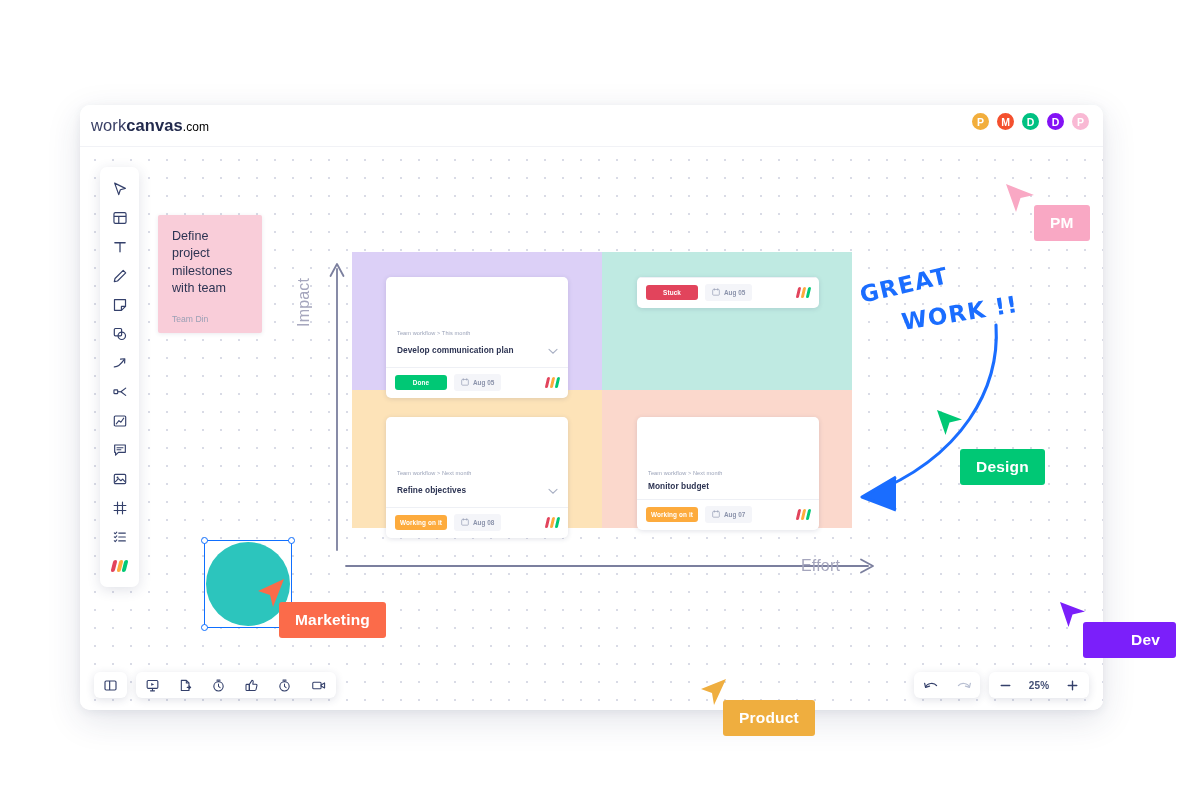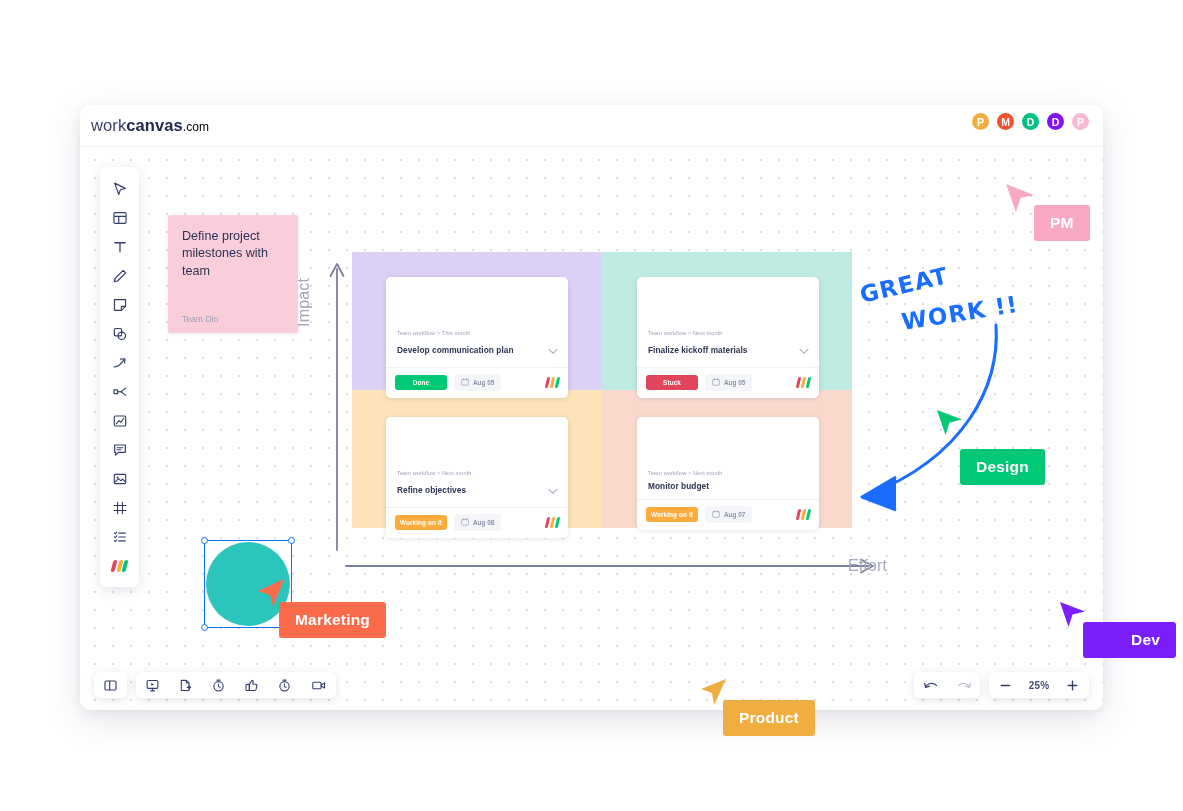--- a/index.html
+++ b/index.html
@@ -125,30 +125,30 @@
   .mlogo{ margin-left:auto; display:flex; gap:1.5px; }
   .mbar{ width:3.4px; height:11px; border-radius:2px; transform:skewX(-13deg); }
 
   
   .axis-v{ position:absolute; left:247px; top:108px; }
   .axis-h{ position:absolute; left:262px; top:409px; }
   .axis-label{
     position:absolute; color:#a5a6bd; font-size:16px; letter-spacing:.2px;
   }
   .label-impact{ left:215px; top:180px; transform:rotate(-90deg); transform-origin:left top; }
-  .label-effort{ left:721px; top:410px;margin-left:47px; }
+  .label-effort{ left:721px; top:410px; }
 
   
   .sticky{
     position:absolute; border-radius:2px; padding:13px 14px 0 14px;
     box-shadow:0 1px 4px rgba(40,50,90,.10);
   }
   .sticky-text{ font-size:12.6px; line-height:1.38; color:#2c3352; }
   .sticky-author{ position:absolute; left:14px; bottom:9px; font-size:8.6px; color:#9ba0b5; }
-  .sticky-pink{ left:88px; top:68px; width:130px; height:118px; background:#f9cdd9; }
+  .sticky-pink{ left:78px; top:68px; width:104px; height:118px; background:#f9cdd9; }
   .sticky-orange{ left:843px; top:393px; width:124px; height:126px; background:#fbdca0; }
   .sticky-orange .sticky-text{ font-size:11.6px; line-height:1.52; }
 
   
   .shape-wrap{ position:absolute; left:124px; top:393px; width:88px; height:88px; }
   .shape-circle{
     position:absolute; left:2px; top:2px; width:84px; height:84px;
     border-radius:50%; background:#2cc5bd;
   }
   .sel-box{ position:absolute; inset:0; border:1.6px solid #0f6fff; }
@@ -230,31 +230,20 @@
             </div>
             <div class="mlogo">
               <div class="mbar" style="background:#e2445c"></div>
               <div class="mbar" style="background:#fdab3d"></div>
               <div class="mbar" style="background:#00c875"></div>
             </div>
           </div>
         </div>
 
         <div class="card" style="left:285px; top:25px;">
-          <div class="card-top">
-            <div class="card-bc">Team workflow &gt; Next month</div>
-            <div class="card-titlerow">
-              <div class="card-title">Finalize kickoff materials</div>
-              <span class="chev">
-                <svg width="10" height="7" viewBox="0 0 10 7">
-                    <path d="M1 1.4L5 5.2 9 1.4" fill="none" stroke="currentColor" stroke-width="1.1" stroke-linecap="round"></path>
-                  </svg>
-              </span>
-            </div>
-          </div>
           <div class="card-bottom">
             <div class="badge stuck">Stuck</div>
             <div class="datechip">
               <span>
                 <svg width="8" height="8" viewBox="0 0 12 12">
                     <rect x="1" y="2.2" width="10" height="8.6" rx="1.3" fill="none" stroke="#9aa2b8" stroke-width="1.1"></rect>
                     <path d="M3.4 1v2.2M8.6 1v2.2" stroke="#9aa2b8" stroke-width="1.1" stroke-linecap="round"></path>
                   </svg>
               </span>
               <span>Aug 05</span>

